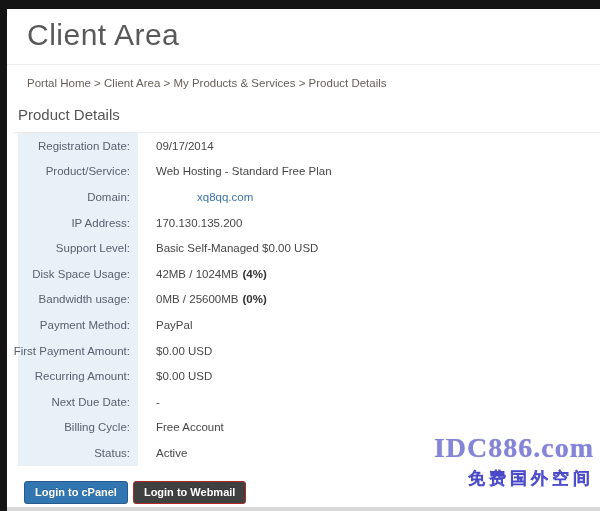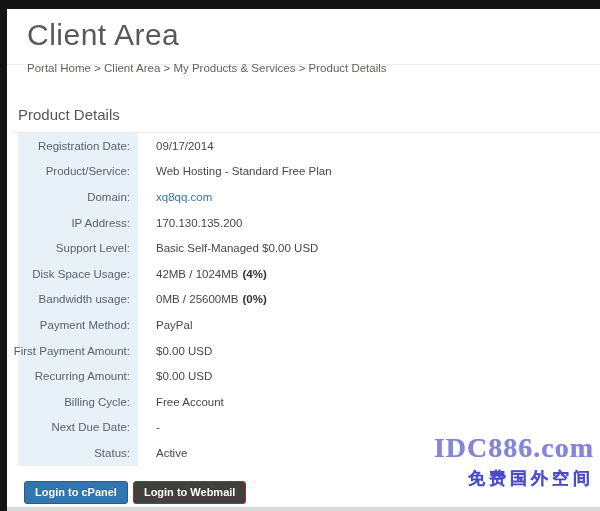--- a/index.html
+++ b/index.html
@@ -12,42 +12,42 @@
   .edge-top    { position:absolute; top:0; left:0; width:600px; height:9px; background:#141414; }
   .edge-left   { position:absolute; top:0; left:0; width:7px; height:511px; background:#141414; }
   .edge-bottom { position:absolute; left:7px; right:0; bottom:0; height:4px; background:#d9d9d9; }
 
   .page-title {
     position:absolute; top:18px; left:27px; margin:0;
     font-size:30px; font-weight:400; color:#595959; letter-spacing:.5px;
   }
   .title-divider { position:absolute; top:64px; left:7px; width:593px; height:1px; background:#ededed; }
 
-  .breadcrumb { position:absolute; top:62px; left:27px; font-size:11.5px; color:#665f58; white-space:nowrap; }
+  .breadcrumb { position:absolute; top:77px; left:27px; font-size:11.5px; color:#665f58; white-space:nowrap; }
   .breadcrumb a { color:#665f58; text-decoration:none; }
   .bc-sep { color:#665f58; }
 
   .section-title {
     position:absolute; top:106px; left:14px; right:0;
     font-size:15px; font-weight:400; color:#555555;
     padding:0 0 9px 4px; margin:0;
     border-bottom:1px solid #ececec;
   }
 
   .details { position:absolute; top:133px; left:18px; }
   .detail-row { display:flex; align-items:stretch; height:25.6px; font-size:11.5px; }
   .detail-label {
     width:112px; padding-right:8px; background:#e9f1f8;
     color:#57626e; text-align:center;
     display:flex; align-items:center; justify-content:flex-end;
     white-space:nowrap;
   }
   .detail-value { padding-left:18px; color:#474747; display:flex; align-items:center; white-space:nowrap; }
   .detail-value strong { font-weight:bold; color:#333; margin-left:4px; }
-  .value-link { color:#3973ad; text-decoration:none; }
+  .value-link { color:#3973ad; text-decoration:none;margin-left:41px; }
 
   .actions { position:absolute; top:481px; left:18px; display:flex; gap:5px; }
   .btn {
     font-family:inherit; font-size:11px; font-weight:bold; color:#ffffff;
     padding:4px 10px 5px; border-radius:3px; border:1px solid transparent;
     cursor:pointer; line-height:12px;
     text-shadow:0 -1px 0 rgba(0,0,0,.2);
   }
   .btn-cpanel  { background:#3276b1; border-color:#275b8e;margin-left:6px; }
   .btn-webmail { background:#404040; border-color:#ac2925; }
@@ -115,26 +115,26 @@
     </div>
     <div class="detail-row">
       <div class="detail-label">First Payment Amount:</div>
       <div class="detail-value">$0.00 USD</div>
     </div>
     <div class="detail-row">
       <div class="detail-label">Recurring Amount:</div>
       <div class="detail-value">$0.00 USD</div>
     </div>
     <div class="detail-row">
+      <div class="detail-label">Next Due Date:</div>
+      <div class="detail-value">-</div>
+    </div>
+    <div class="detail-row">
       <div class="detail-label">Billing Cycle:</div>
       <div class="detail-value">Free Account</div>
-    </div>
-    <div class="detail-row">
-      <div class="detail-label">Next Due Date:</div>
-      <div class="detail-value">-</div>
     </div>
     <div class="detail-row">
       <div class="detail-label">Status:</div>
       <div class="detail-value">Active</div>
     </div>
   </div>
 
 <div class="actions">
   <button class="btn btn-cpanel">Login to cPanel</button>
   <button class="btn btn-webmail">Login to Webmail</button>

